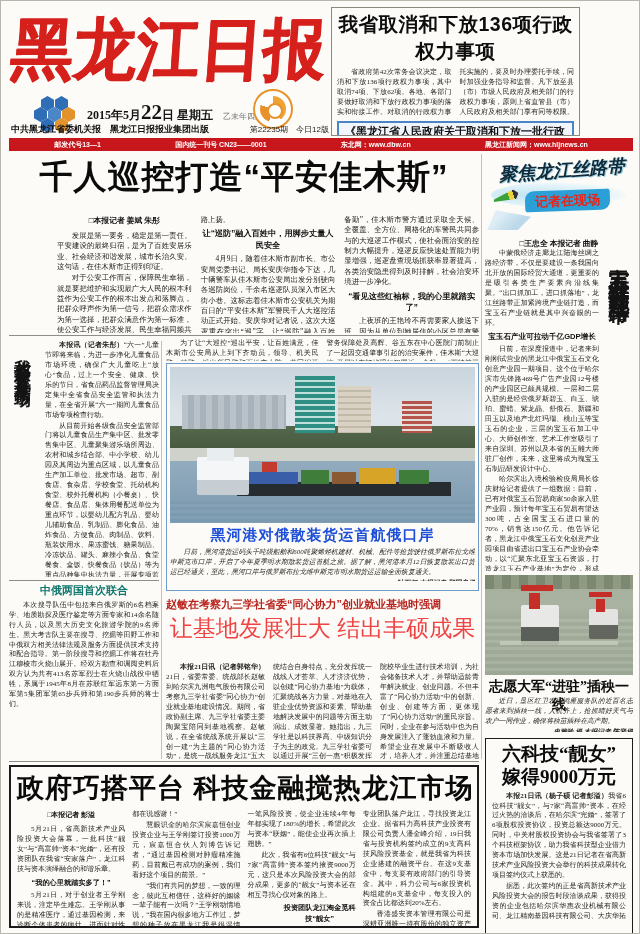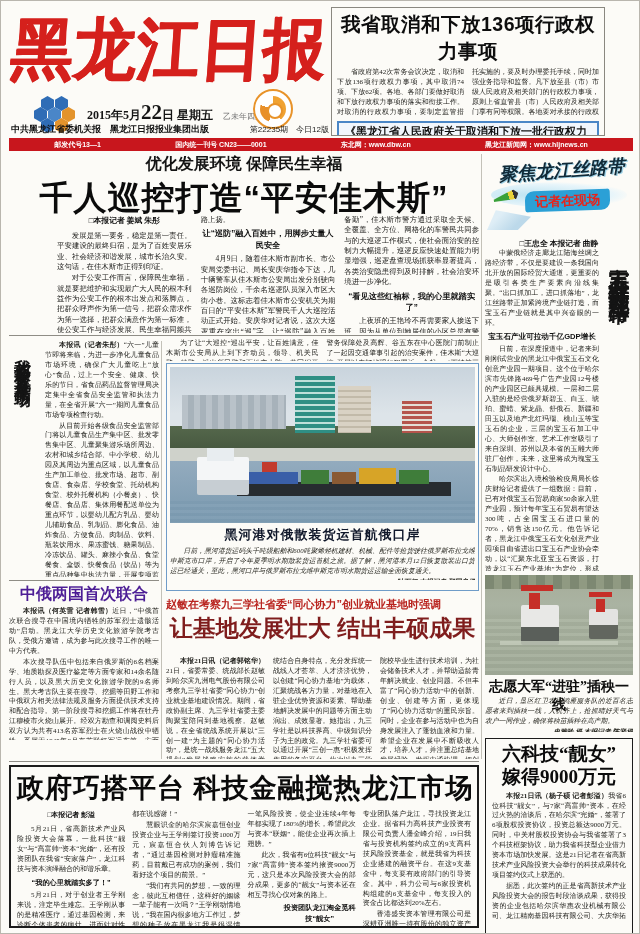--- a/index.html
+++ b/index.html
@@ -54,38 +54,37 @@
     </span>
   </div>
 
   <div class="abs" style="left:8px;top:137px;width:624px;height:13px;background:#c8161d;display:flex;align-items:center;justify-content:space-around;padding:0 8px;">
     <span style="color:#fff;font-size:7px;font-weight:bold;font-family:'Liberation Sans',sans-serif;">邮发代号13—1</span>
     <span style="color:#fff;font-size:7px;font-weight:bold;font-family:'Liberation Sans',sans-serif;">国内统一刊号 CN23——0001</span>
     <span style="color:#fff;font-size:7px;font-weight:bold;font-family:'Liberation Sans',sans-serif;">东北网：www.dbw.cn</span>
     <span style="color:#fff;font-size:7px;font-weight:bold;font-family:'Liberation Sans',sans-serif;">黑龙江新闻网：www.hljnews.cn</span>
   </div>
 
-  <div class="abs clip" style="left:330px;top:6px;width:274px;height:129px;border:1px solid #8a8880;padding:3px 5px;">
+  <div class="abs clip" style="left:330px;top:6px;width:249px;height:129px;border:1px solid #8a8880;padding:3px 5px;">
     <div style="font-family:'Liberation Sans',sans-serif;font-weight:900;font-size:19.5px;text-align:center;color:#0d0d0d;letter-spacing:0.5px;">我省取消和下放136项行政权力事项</div>
     <div style="display:flex;gap:8px;margin-top:3px;height:50px;overflow:hidden;">
       <div class="bt2" style="flex:1;">
           <p>省政府第42次常务会议决定，取消和下放136项行政权力事项，其中取消74项、下放62项。各地、各部门要做好取消和下放行政权力事项的落实和衔接工作。对取消的行政权力事项，要制定监管措施，避免出现监管真空。对下放管理层级的行政权力事项，依法需要委</p>
         </div>
       <div class="bt2" style="flex:1;">
           <p class="noind">托实施的，要及时办理委托手续，同时加强业务指导和监督。凡下放至县（市）市级人民政府及相关部门的行政权力事项，原则上省直管县（市）人民政府及相关部门享有同等权限。各地要对承接的行政权力事项，依法规范行使，切实加强管理，确保行政权力承接到位。</p>
         </div>
     </div>
     <div style="border:2px solid #4a86c6;background:#f1f6fc;margin-top:3px;padding:2px 6px 1px;">
       <div style="font-size:11px;font-weight:bold;color:#111;line-height:1.25;">《黑龙江省人民政府关于取消和下放一批行政权力事项的决定》</div>
 
     </div>
   </div>
 
   <div class="abs" style="left:8px;top:153px;width:470px;height:58px;text-align:center;">
-    <div style="font-family:'Liberation Sans',sans-serif;font-weight:bold;font-size:16px;color:#141414;">优化发展环境  保障民生幸福</div>
     <div style="font-family:'Liberation Sans',sans-serif;font-weight:900;font-size:33px;color:#0b0b0b;letter-spacing:1px;margin-top:1px;white-space:nowrap;">千人巡控打造“平安佳木斯”</div>
   </div>
 
   <div class="abs clip" style="left:8px;top:214px;width:470px;height:118px;display:flex;gap:9px;">
     <div class="bt" style="flex:1;margin-left:48px;">
       <div class="byline">□本报记者 姜斌 朱彤</div>
       <p>发展是第一要务，稳定是第一责任。平安建设的最终归宿，是为了百姓安居乐业、社会经济和谐发展，城市长治久安。这句话，在佳木斯市正得到印证。</p>
       <p>对于公安工作而言，保障民生幸福，就是要把维护和实现最广大人民的根本利益作为公安工作的根本出发点和落脚点，把群众呼声作为第一信号，把群众需求作为第一选择，把群众满意作为第一标准，使公安工作与经济发展、民生幸福同频共振，打造安全、安定、安宁的社会治安环境。为此，佳木斯市公安局在全省率先开展优化发展环境大调研活动，拉开军警民千人大巡控工作，为深化平安建设、持续打造“平安佳木斯”确定了有益的探索。日前，记者走进佳木斯市，沿着这一创新路径，探寻巡控平安背后的点点滴滴。</p>
 
     </div>
@@ -121,25 +120,24 @@
     <div class="bt2 clip" style="position:absolute;left:36px;top:0;width:114px;height:236px;">
       <p><b>本报讯（记者朱彤）</b><span>“六一”儿童节即将来临，为进一步净化儿童食品市场环境，确保广大儿童吃上“放心”食品，过上一个安全、健康、快乐的节日，省食品药品监督管理局决定集中全省食品安全监管和执法力量，在全省开展“六一”期间儿童食品市场专项检查行动。</span></p>
       <p>从目前开始各级食品安全监管部门将以儿童食品生产集中区、批发零售集中区、儿童聚集游乐场所周边、农村和城乡结合部、中小学校、幼儿园及其周边为重点区域，以儿童食品生产加工单位、批发市场、超市、副食店、食杂店、学校食堂、托幼机构食堂、校外托餐机构（小餐桌）、快餐店、食品店、集体用餐配送单位为重点环节，以婴幼儿配方乳品、婴幼儿辅助食品、乳制品、膨化食品、油炸食品、方便食品、肉制品、饮料、瓶装饮用水、果冻蜜饯、糖果制品、冷冻饮品、罐头、麻辣小食品、食堂餐食、盒饭、快餐食品（饮品）等为重点品种集中执法力量，开展专项监督检查。</p>
 
     </div>
   </div>
 
   <div class="abs hrule" style="left:8px;top:579px;width:150px;"></div>
 
   <div class="abs clip" style="left:8px;top:583px;width:150px;height:175px;">
-    <div style="font-family:'Liberation Serif',serif;font-weight:900;font-size:16px;text-align:center;line-height:1.25;color:#4c1d95;">
+    <div style="font-family:'Liberation Serif',serif;font-weight:900;font-size:11px;text-align:center;line-height:1.25;color:#0f766e;">
       <div>中俄两国首次联合</div>
     </div>
     <div class="bt2" style="margin-top:3px;height:133px;overflow:hidden;">
-      <p><b>本报讯（何英雷 记者韩雪）</b><span>近日，“中俄首次联合搜寻在中国境内牺牲的苏军烈士遗骸活动”启动。黑龙江大学历史文化旅游学院考古队，受俄方邀请，成为参与此次搜寻工作的唯一中方代表。</span></p>
       <p>本次搜寻队伍中包括来自俄罗斯的6名档案学、地质勘探及医疗鉴定等方面专家和14余名随行人员，以及黑大历史文化旅游学院的9名师生。黑大考古队主要在搜寻、挖掘等田野工作和中俄双方相关法律法规及服务方面提供技术支持和配合指导。第一阶段搜寻和挖掘工作将在牡丹江穆棱市火烧山展开。经双方勘查和调阅史料后双方认为共有413名苏军烈士在火烧山战役中牺牲，系属于1945年8月在苏联红军远东第一方面军第5集团军第65步兵师和第190步兵师的将士们。</p>
 
     </div>
   </div>
 
   <div class="abs" style="left:165px;top:362px;width:313px;height:228px;border:1px solid #6f9cc8;padding:3px;">
     <div class="clip" style="position:relative;width:305px;height:156px;background:linear-gradient(#c9d4dd 0%,#dde4e9 30%,#dde4e9 38%,#cfd5d2 40%);">
       <div style="position:absolute;left:0;top:38%;width:100%;height:16%;background:linear-gradient(#55684c,#46573f);"></div>
       <div style="position:absolute;left:4%;top:18%;width:34%;height:22%;background:repeating-linear-gradient(90deg,#b9c2c9 0 6px,#a7b2ba 6px 12px);"></div>
       <div style="position:absolute;left:41%;top:6%;width:13%;height:36%;background:repeating-linear-gradient(#2f8f84 0 4px,#bfe0da 4px 6px);"></div>
@@ -151,30 +149,30 @@
       <div style="position:absolute;left:26%;top:67%;width:16%;height:8%;background:#3a5fa8;"></div>
       <div style="position:absolute;left:43%;top:66%;width:9%;height:9%;background:#3f7d3a;"></div>
       <div style="position:absolute;left:53%;top:67%;width:8%;height:8%;background:#8a5a33;"></div>
       <div style="position:absolute;left:62%;top:65%;width:12%;height:10%;background:#d7a427;"></div>
       <div style="position:absolute;left:75%;top:66%;width:10%;height:9%;background:#3f7d3a;"></div>
       <div style="position:absolute;left:30%;top:61%;width:5%;height:6%;background:#c23b2e;"></div>
       <div style="position:absolute;left:9%;top:58%;width:17%;height:24%;background:linear-gradient(#f4f6f7 60%,#c7ced3 60%);border-radius:2px;"></div>
       <div style="position:absolute;left:12%;top:52%;width:9%;height:8%;background:#e8edf0;"></div>
       <div style="position:absolute;left:0;top:86%;width:100%;height:14%;background:repeating-linear-gradient(#7a99af 0 3px,#86a3b8 3px 6px);opacity:.6;"></div>
     </div>
-    <div style="font-family:'Liberation Serif',serif;font-weight:900;font-size:13px;text-align:center;margin-top:3px;color:#0f172a;letter-spacing:1px;">黑河港对俄散装货运首航俄口岸</div>
+    <div style="font-family:'Liberation Serif',serif;font-weight:900;font-size:15px;text-align:center;margin-top:3px;color:#1d4ed8;letter-spacing:1px;">黑河港对俄散装货运首航俄口岸</div>
     <div class="clip" style="font-size:6.8px;line-height:1.45;font-style:italic;color:#26261f;text-align:justify;height:34px;margin-top:2px;">
       <p>日前，黑河港货运码头千吨级船舶和600吨聚烯烃机建材、机械、配件等抢货驶往俄罗斯布拉戈维申斯克市口岸，开启了今年夏季明水期散装货运首航之旅。据了解，黑河港本月12日恢复散装出口货运已经通关，至此，黑河口岸与俄罗斯布拉戈维申斯克市明水期货运运输全面恢复通关。</p>
       <p class="credit">叶万红  本报记者 邵国良摄</p>
     </div>
   </div>
 
   <div class="abs clip" style="left:165px;top:596px;width:313px;height:162px;">
     <div style="font-family:'Liberation Sans',sans-serif;font-weight:bold;font-size:11px;color:#b9241f;">赵敏在考察九三学社省委“同心协力”创业就业基地时强调</div>
-    <div style="font-family:'Liberation Sans',sans-serif;font-weight:700;font-size:23px;text-align:center;color:#7f1d1d;margin:1px 0 13px;">让基地发展壮大  结出丰硕成果</div>
+    <div style="font-family:'Liberation Sans',sans-serif;font-weight:400;font-size:23px;text-align:center;color:#ef4444;margin:1px 0 19px;">让基地发展壮大  结出丰硕成果</div>
     <div style="display:flex;gap:8px;height:112px;overflow:hidden;">
       <div class="bt2" style="flex:1;">
         <p><b>本报21日讯（记者郭铭华）</b><span>21日，省委常委、统战部长赵敏到哈尔滨九洲电气股份有限公司考察九三学社省委“同心协力”创业就业基地建设情况。期间，省政协副主席、九三学社省委主委陶聚宝陪同到基地视察。赵敏说，在全省统战系统开展以“三创一建”为主题的“同心协力活动”，是统一战线服务龙江“五大规划”发展战略实施的载体举措。“同心协力活动”开展以来，全省统战系</span></p>
       </div>
       <div class="bt2" style="flex:1;">
           <p class="noind">统结合自身特点，充分发挥统一战线人才荟萃、人才济济优势，以创建“同心协力基地”为载体，汇聚统战各方力量，对基地在入驻企业优势资源和要素、帮助基地解决发展中的问题等方面主动润出、成效显著。她指出，九三学社是以科技界高、中级知识分子为主的政党。九三学社省委可以通过开展“三创一惠”积极发挥作用的务实平台。此次以九三学社社员开创的哈尔滨九洲电气股份有限公司为依托，创建了“同心协力”创业就业基地，有计划地免费对大中专</p>
         </div>
       <div class="bt2" style="flex:1;">
           <p class="noind">院校毕业生进行技术培训，为社会储备技术人才，并帮助适龄青年解决就业、创业问题。不但丰富了“同心协力活动”中的创新、创业、创建等方面，更体现了“同心协力活动”的重民宗旨。同时，企业在参与活动中也为自身发展注入了蓬勃血液和力量。希望企业在发展中不断吸收人才，培养人才，并注重总结基地发展经验，发挥内通协调，把创建“同心协力”创业就业基地这件好事做好，不断让基地发展壮大、结出丰硕成果。</p>
         </div>

